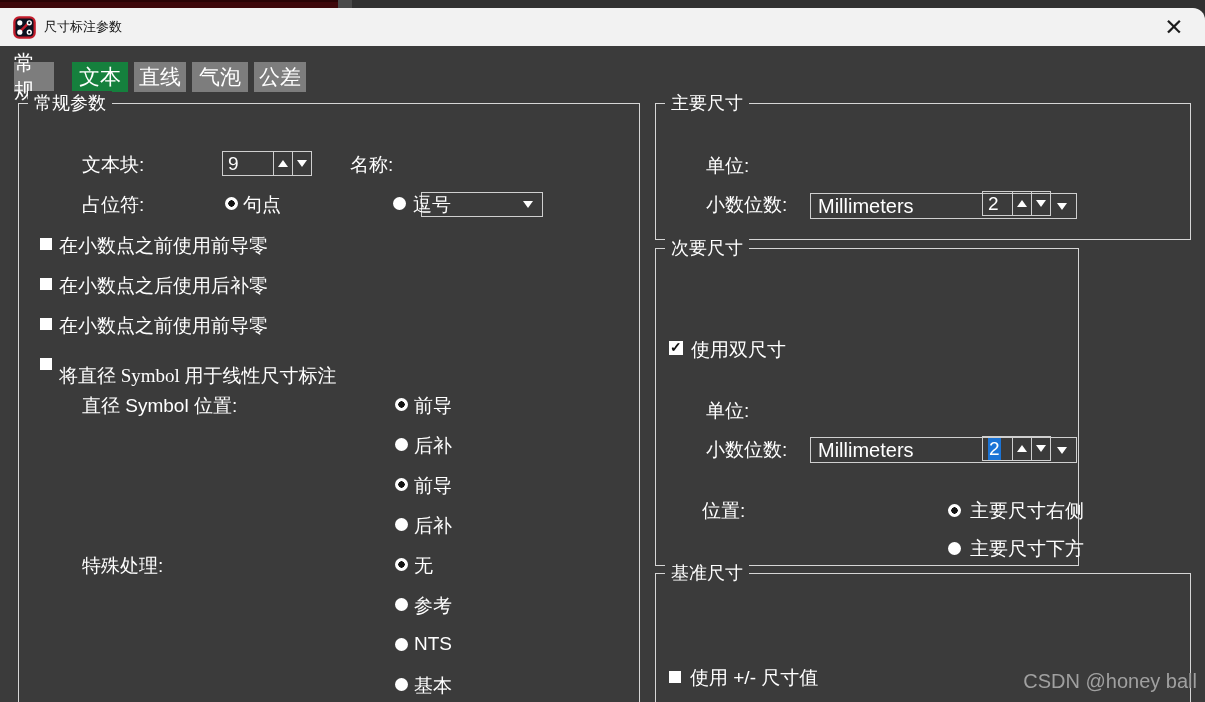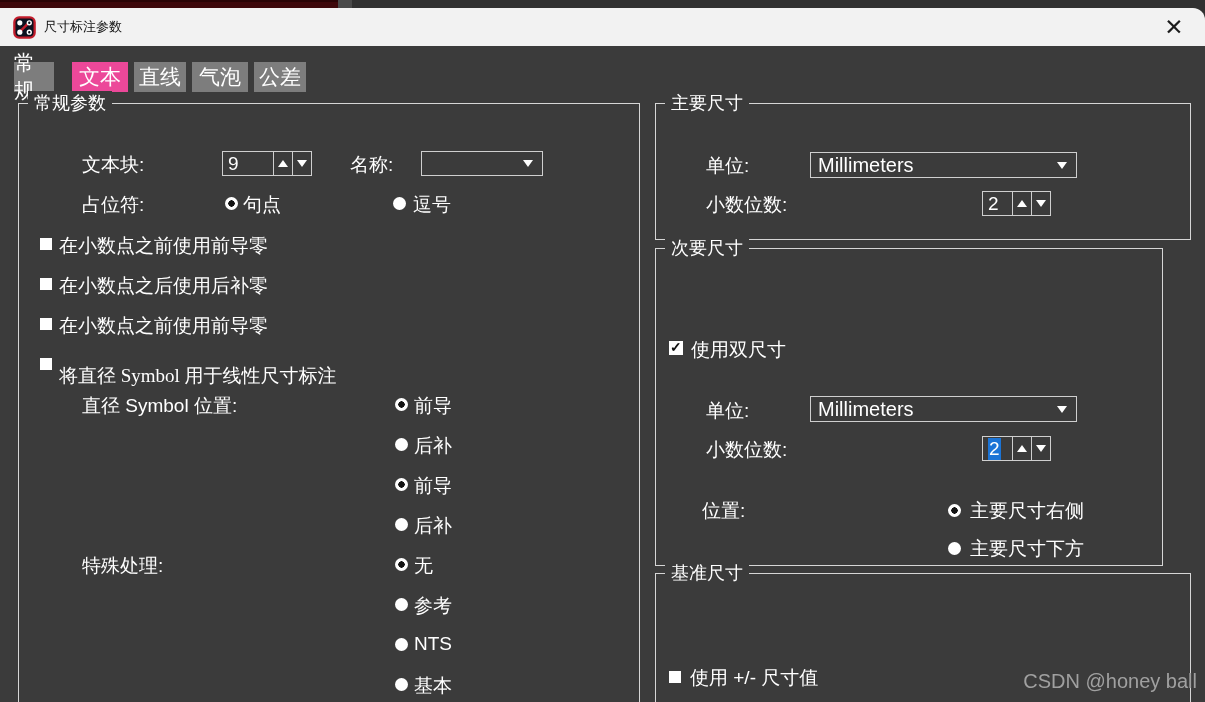--- a/index.html
+++ b/index.html
@@ -13,21 +13,21 @@
   
   .titlebar{position:absolute;top:8px;left:0;width:1205px;height:38px;background:#f2f2f2;
             border-top-right-radius:12px;display:flex;align-items:center;z-index:2;}
   .appicon{margin-left:13px;display:flex;align-items:center;}
   .wtitle{margin-left:8px;font-size:13px;color:#111;}
   .closebtn{position:absolute;right:14px;top:0;height:38px;width:34px;display:flex;align-items:center;justify-content:center;
             font-size:23px;color:#1b1b1b;cursor:pointer;font-weight:300;}
   
   .tab{position:absolute;top:62px;height:30px;background:#7d7d7d;color:#fff;font-size:21px;
        display:flex;align-items:center;justify-content:center;cursor:pointer;}
-  .tab.active{background:#ec4899;}
+  .tab.active{background:#15803d;}
   
   .groupbox{position:absolute;border:1px solid #d6d6d6;box-sizing:border-box;}
   .legend{position:absolute;top:-13px;left:9px;background:#3b3b3b;padding:0 6px;font-size:18px;color:#fff;white-space:nowrap;}
   
   .lbl{position:absolute;font-size:19px;color:#fff;white-space:nowrap;}
   
   .radio{position:absolute;width:13px;height:13px;border-radius:50%;background:#fff;cursor:pointer;}
   .radio.sel{background:radial-gradient(circle at 50% 50%, #141414 0 3px, #ffffff 3.4px);}
   
   .cb{position:absolute;width:12px;height:12px;background:#fff;cursor:pointer;}
@@ -37,21 +37,21 @@
   .spin{position:absolute;display:flex;height:25px;}
   .spin-val{border:1px solid #cfcfcf;height:25px;box-sizing:border-box;display:flex;align-items:center;
             padding-left:5px;font-size:19px;color:#fff;}
   .spin-btn{border:1px solid #cfcfcf;margin-left:-1px;width:20px;height:25px;box-sizing:border-box;
             display:flex;align-items:center;justify-content:center;cursor:pointer;}
   .tri-up{width:0;height:0;border-left:5px solid transparent;border-right:5px solid transparent;border-bottom:7px solid #fff;}
   .tri-down{width:0;height:0;border-left:5px solid transparent;border-right:5px solid transparent;border-top:7px solid #fff;}
   .sel-text{background:#1b74d6;padding:0 1px;}
   
   .dropdown{position:absolute;border:1px solid #cfcfcf;box-sizing:border-box;height:26px;
-            display:flex;align-items:center;cursor:pointer;}
+            display:flex;align-items:center;cursor:pointer;margin-top:41px;}
   .dd-text{padding-left:7px;font-size:20px;color:#fff;flex:1;white-space:nowrap;overflow:hidden;}
   .dd-arrow{margin-right:9px;}
   .watermark{position:absolute;font-size:20px;color:#a0a0a0;white-space:nowrap;}
 </style>
 </head>
 <body>
 
 <div class="screen">
 
   <div class="strip"></div>
@@ -79,21 +79,21 @@
   <div class="tab" style="left:134px;width:52px;">直线</div>
   <div class="tab" style="left:192px;width:56px;">气泡</div>
   <div class="tab" style="left:254px;width:52px;">公差</div>
 
   <div class="groupbox" style="left:18px;top:103px;width:622px;height:610px;">
     <span class="legend">常规参数</span>
   </div>
   <div class="groupbox" style="left:655px;top:103px;width:536px;height:137px;">
     <span class="legend">主要尺寸</span>
   </div>
-  <div class="groupbox" style="left:655px;top:248px;width:508px;height:318px;">
+  <div class="groupbox" style="left:655px;top:248px;width:424px;height:318px;">
     <span class="legend">次要尺寸</span>
   </div>
   <div class="groupbox" style="left:655px;top:573px;width:536px;height:140px;">
     <span class="legend">基准尺寸</span>
   </div>
 
   <span class="lbl" style="left:82px;top:152px;">文本块:</span>
   <div class="spin" style="left:222px;top:151px;">
     <div class="spin-val" style="width:52px;">9</div>
     <div class="spin-btn">

